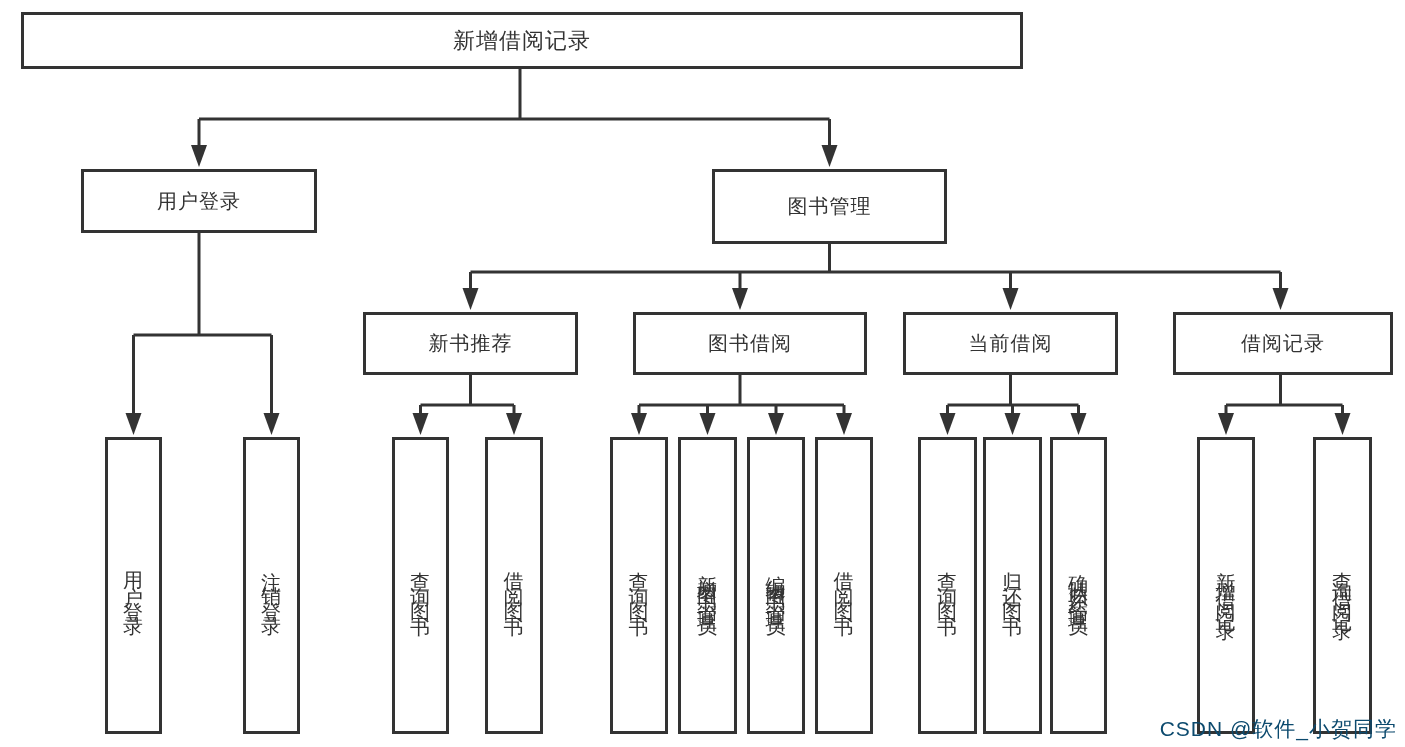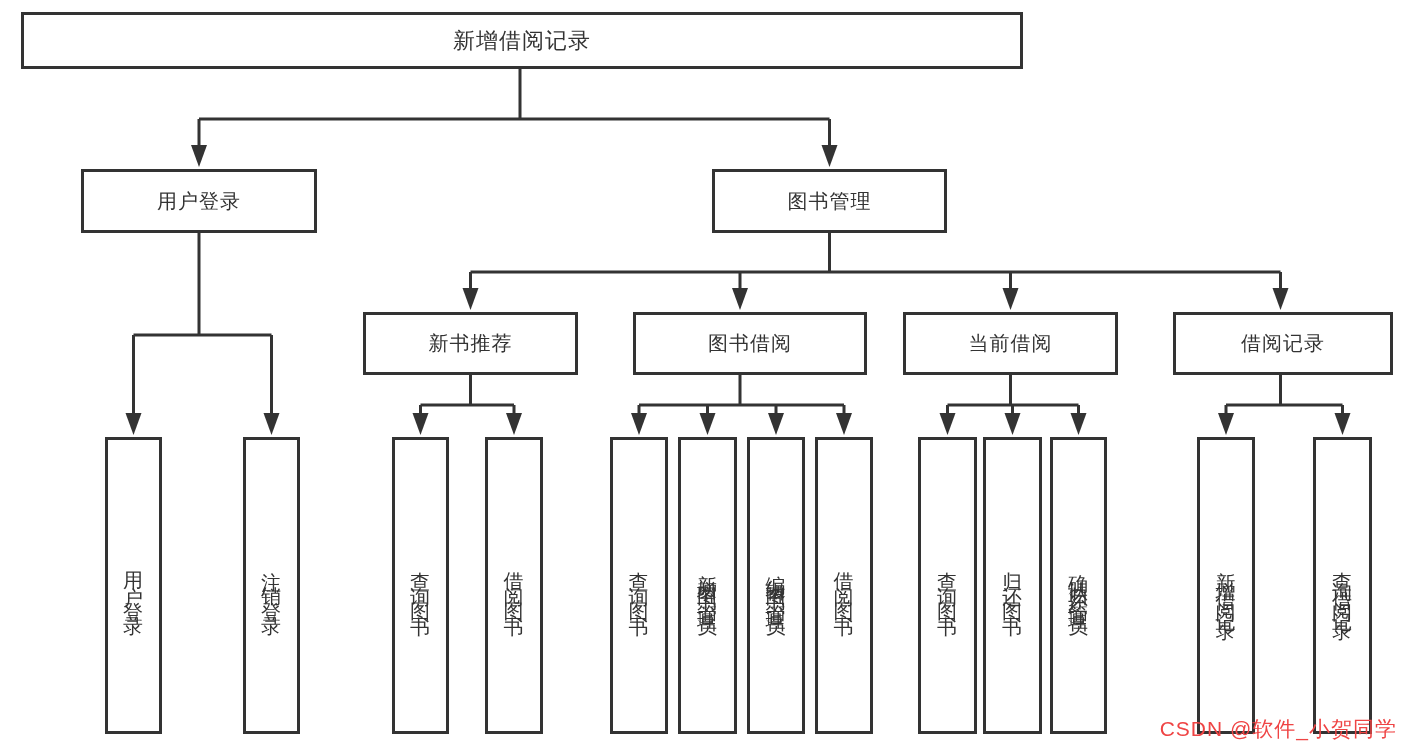--- a/index.html
+++ b/index.html
@@ -31,21 +31,21 @@
     line-height:1;
   }
   .v4{letter-spacing:15px;}
   .v6{letter-spacing:10px;}
   .v9{letter-spacing:6px;}
   #connectors{position:absolute;left:0;top:0;}
   .watermark{
     position:absolute;
     right:8px;
     bottom:4px;
-    color:#ef4444;
+    color:#0c4a6e;
     font-size:21px;
     letter-spacing:1px;
     z-index:5;
   }
 </style>
 </head>
 <body>
 
 <div id="stage">
 
@@ -76,21 +76,21 @@
       <polygon points="1012.5,435 1004.5,413 1020.5,413"></polygon>
       <polygon points="1078.5,435 1070.5,413 1086.5,413"></polygon>
       <polygon points="1226,435 1218,413 1234,413"></polygon>
       <polygon points="1342.5,435 1334.5,413 1350.5,413"></polygon>
     </g>
   </svg>
 
   <div class="box root-box" style="left:21px;top:12px;width:1002px;height:57px;">新增借阅记录</div>
 
   <div class="box" style="left:81px;top:169px;width:236px;height:64px;">用户登录</div>
-  <div class="box" style="left:712px;top:169px;width:235px;height:64px;">图书管理</div>
+  <div class="box" style="left:712px;top:169px;width:235px;height:75px;">图书管理</div>
 
   <div class="box" style="left:363px;top:312px;width:215px;height:63px;">新书推荐</div>
   <div class="box" style="left:633px;top:312px;width:234px;height:63px;">图书借阅</div>
   <div class="box" style="left:903px;top:312px;width:215px;height:63px;">当前借阅</div>
   <div class="box" style="left:1173px;top:312px;width:220px;height:63px;">借阅记录</div>
 
   <div class="box vbox v4" style="left:105px;top:437px;width:57px;height:297px;">用户登录</div>
   <div class="box vbox v4" style="left:243px;top:437px;width:57px;height:297px;">注销登录</div>
 
   <div class="box vbox v4" style="left:392px;top:437px;width:57px;height:297px;">查询图书</div>

